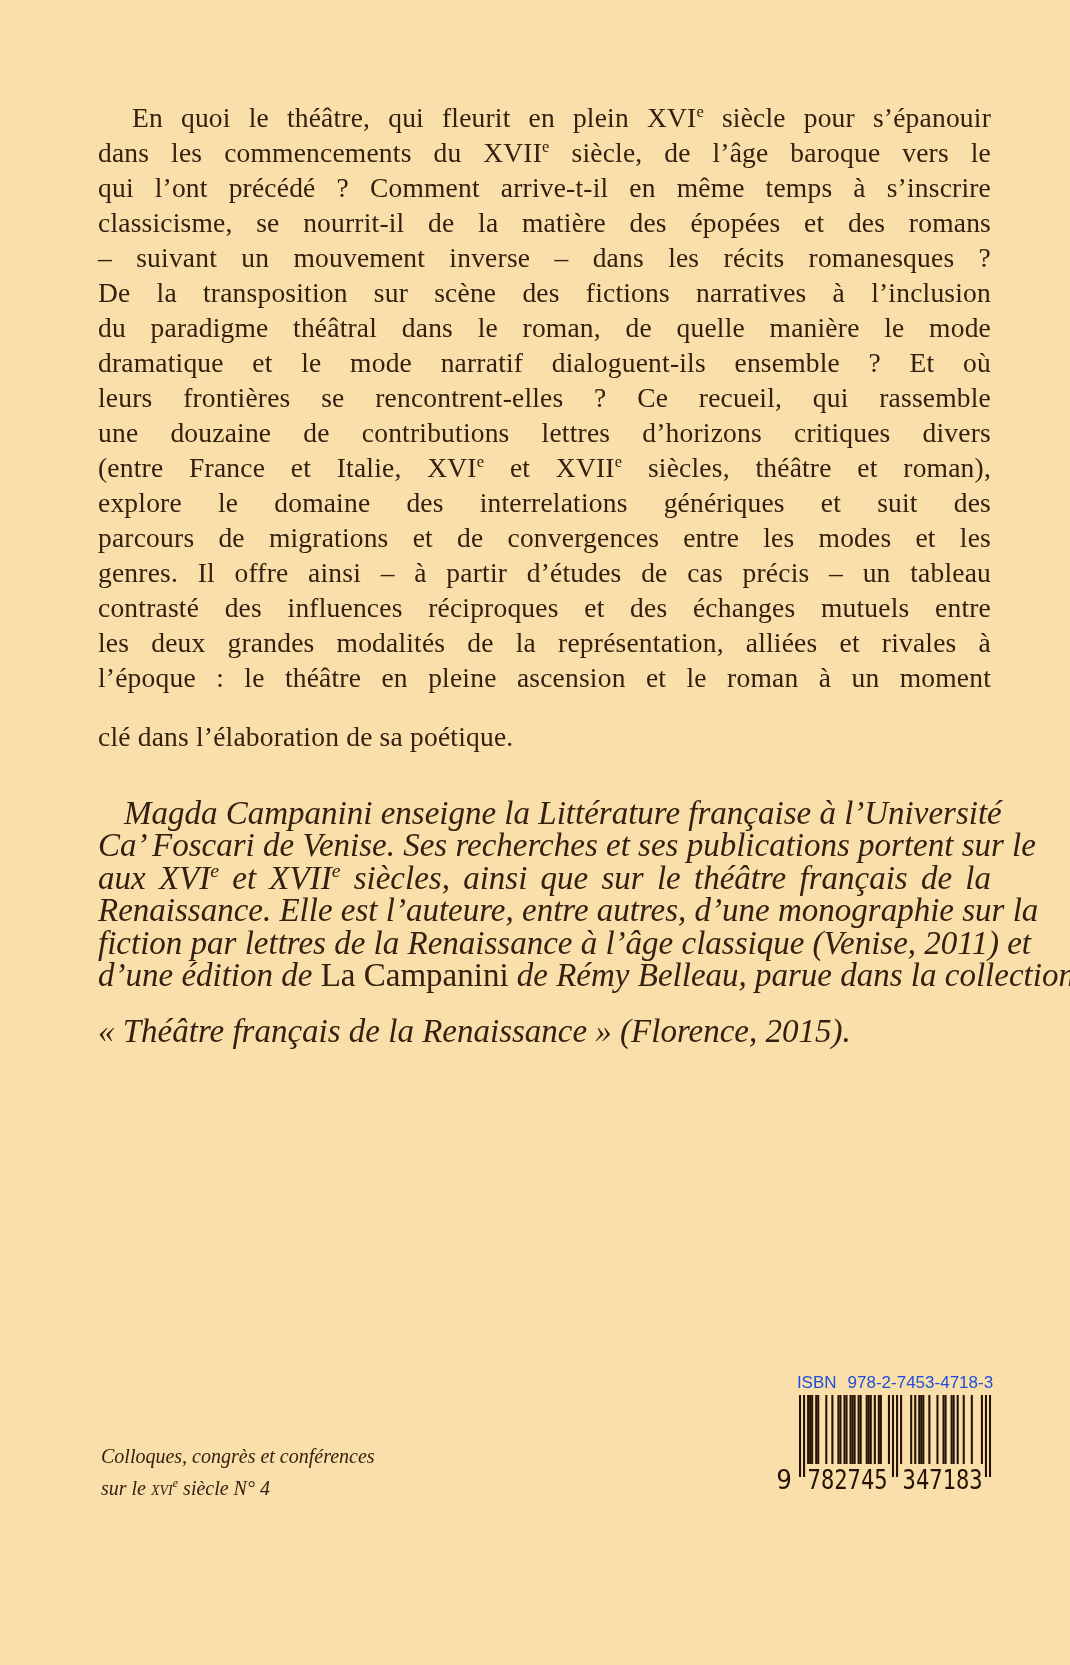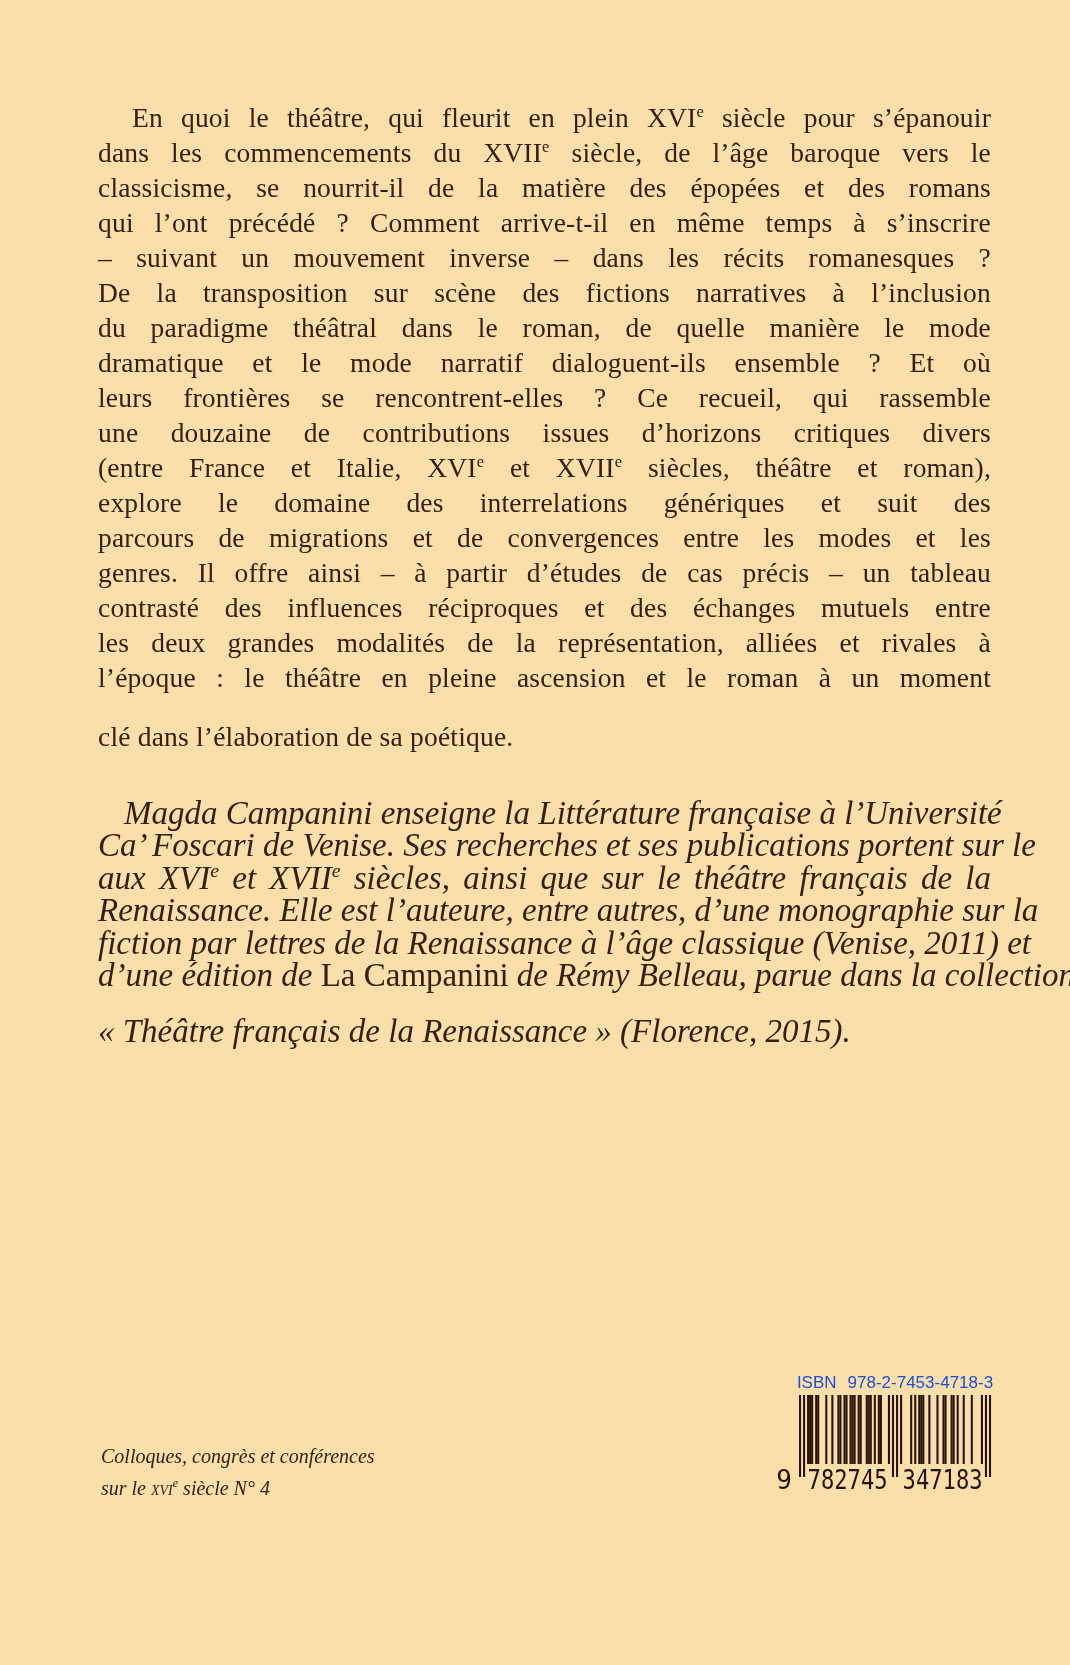--- a/index.html
+++ b/index.html
@@ -72,28 +72,28 @@
   }
 </style>
 </head>
 <body>
 
 <div class="page">
 
   <section class="blurb textblock">
       <div class="line"><span>En quoi le théâtre, qui fleurit en plein XVI</span><span class="seg-sup">e</span><span> siècle pour s’épanouir</span></div>
       <div class="line"><span>dans les commencements du XVII</span><span class="seg-sup">e</span><span> siècle, de l’âge baroque vers le</span></div>
+      <div class="line"><span>qui l’ont précédé ? Comment arrive-t-il en même temps à s’inscrire</span></div>
       <div class="line"><span>classicisme, se nourrit-il de la matière des épopées et des romans</span></div>
-      <div class="line"><span>qui l’ont précédé ? Comment arrive-t-il en même temps à s’inscrire</span></div>
       <div class="line"><span>– suivant un mouvement inverse – dans les récits romanesques ?</span></div>
       <div class="line"><span>De la transposition sur scène des fictions narratives à l’inclusion</span></div>
       <div class="line"><span>du paradigme théâtral dans le roman, de quelle manière le mode</span></div>
       <div class="line"><span>dramatique et le mode narratif dialoguent-ils ensemble ? Et où</span></div>
       <div class="line"><span>leurs frontières se rencontrent-elles ? Ce recueil, qui rassemble</span></div>
-      <div class="line"><span>une douzaine de contributions issues d’horizons critiques divers</span></div>
+      <div class="line"><span>une douzaine de contributions lettres d’horizons critiques divers</span></div>
       <div class="line"><span>(entre France et Italie, XVI</span><span class="seg-sup">e</span><span> et XVII</span><span class="seg-sup">e</span><span> siècles, théâtre et roman),</span></div>
       <div class="line"><span>explore le domaine des interrelations génériques et suit des</span></div>
       <div class="line"><span>parcours de migrations et de convergences entre les modes et les</span></div>
       <div class="line"><span>genres. Il offre ainsi – à partir d’études de cas précis – un tableau</span></div>
       <div class="line"><span>contrasté des influences réciproques et des échanges mutuels entre</span></div>
       <div class="line"><span>les deux grandes modalités de la représentation, alliées et rivales à</span></div>
       <div class="line"><span>l’époque : le théâtre en pleine ascension et le roman à un moment</span></div>
       <div class="line last"><span>clé dans l’élaboration de sa poétique.</span></div>
     </section>
 

